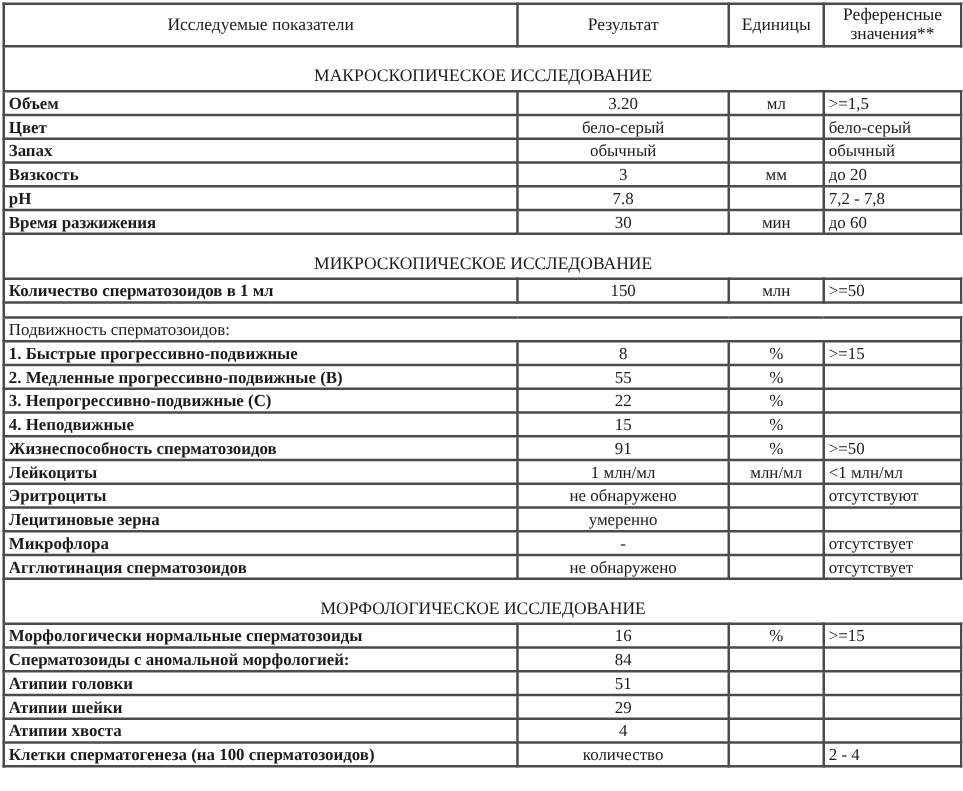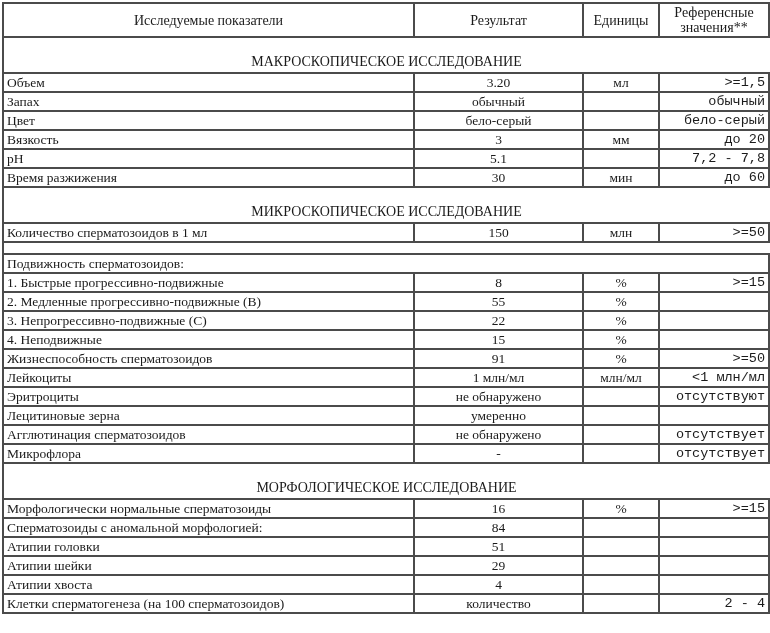--- a/index.html
+++ b/index.html
@@ -35,24 +35,24 @@
     height:15px;
   }
   thead th{
     text-align:center;
     white-space:normal;
     height:29px;
     font-size:14px;
     line-height:15px;
     padding:1px 0;
   }
-  .c-name{ text-align:left; }
+  .c-name{ text-align:left;font-weight:bold; }
   .c-result{ text-align:center; }
   .c-units{ text-align:center; }
-  .c-ref{ text-align:right;font-family:Liberation Mono, monospace; }
+  .c-ref{ text-align:left; }
   tr.section-row td{
     border:none;
     border-left:2px solid var(--line);
     text-align:center;
     height:30px;
     vertical-align:bottom;
     padding-bottom:3px;
     font-size:14px;
     white-space:nowrap;
     margin-top:28px;
@@ -89,40 +89,40 @@
       <tr class="section-row">
         <td colspan="4">МАКРОСКОПИЧЕСКОЕ ИССЛЕДОВАНИЕ</td>
       </tr>
       <tr>
         <td class="c-name">Объем</td>
         <td class="c-result">3.20</td>
         <td class="c-units">мл</td>
         <td class="c-ref">&gt;=1,5</td>
       </tr>
       <tr>
+        <td class="c-name">Цвет</td>
+        <td class="c-result">бело-серый</td>
+        <td class="c-units"></td>
+        <td class="c-ref">бело-серый</td>
+      </tr>
+      <tr>
         <td class="c-name">Запах</td>
         <td class="c-result">обычный</td>
         <td class="c-units"></td>
         <td class="c-ref">обычный</td>
-      </tr>
-      <tr>
-        <td class="c-name">Цвет</td>
-        <td class="c-result">бело-серый</td>
-        <td class="c-units"></td>
-        <td class="c-ref">бело-серый</td>
       </tr>
       <tr>
         <td class="c-name">Вязкость</td>
         <td class="c-result">3</td>
         <td class="c-units">мм</td>
         <td class="c-ref">до 20</td>
       </tr>
       <tr>
         <td class="c-name">pH</td>
-        <td class="c-result">5.1</td>
+        <td class="c-result">7.8</td>
         <td class="c-units"></td>
         <td class="c-ref">7,2 - 7,8</td>
       </tr>
       <tr>
         <td class="c-name">Время разжижения</td>
         <td class="c-result">30</td>
         <td class="c-units">мин</td>
         <td class="c-ref">до 60</td>
       </tr>
       <tr class="section-row">
@@ -182,28 +182,28 @@
         <td class="c-units"></td>
         <td class="c-ref">отсутствуют</td>
       </tr>
       <tr>
         <td class="c-name">Лецитиновые зерна</td>
         <td class="c-result">умеренно</td>
         <td class="c-units"></td>
         <td class="c-ref"></td>
       </tr>
       <tr>
+        <td class="c-name">Микрофлора</td>
+        <td class="c-result">-</td>
+        <td class="c-units"></td>
+        <td class="c-ref">отсутствует</td>
+      </tr>
+      <tr>
         <td class="c-name">Агглютинация сперматозоидов</td>
         <td class="c-result">не обнаружено</td>
-        <td class="c-units"></td>
-        <td class="c-ref">отсутствует</td>
-      </tr>
-      <tr>
-        <td class="c-name">Микрофлора</td>
-        <td class="c-result">-</td>
         <td class="c-units"></td>
         <td class="c-ref">отсутствует</td>
       </tr>
       <tr class="section-row">
         <td colspan="4">МОРФОЛОГИЧЕСКОЕ ИССЛЕДОВАНИЕ</td>
       </tr>
       <tr>
         <td class="c-name">Морфологически нормальные сперматозоиды</td>
         <td class="c-result">16</td>
         <td class="c-units">%</td>

